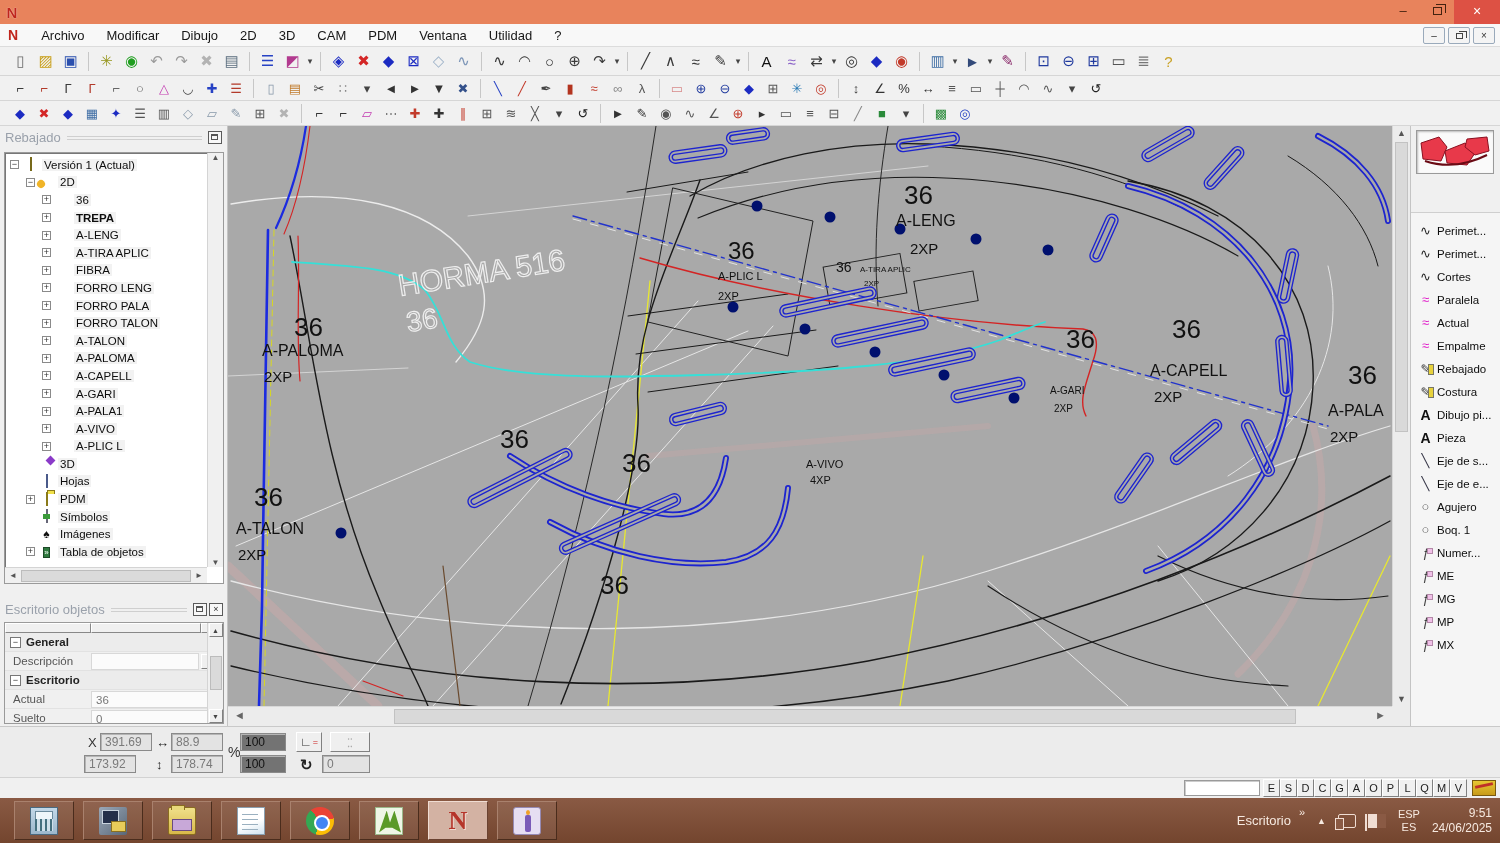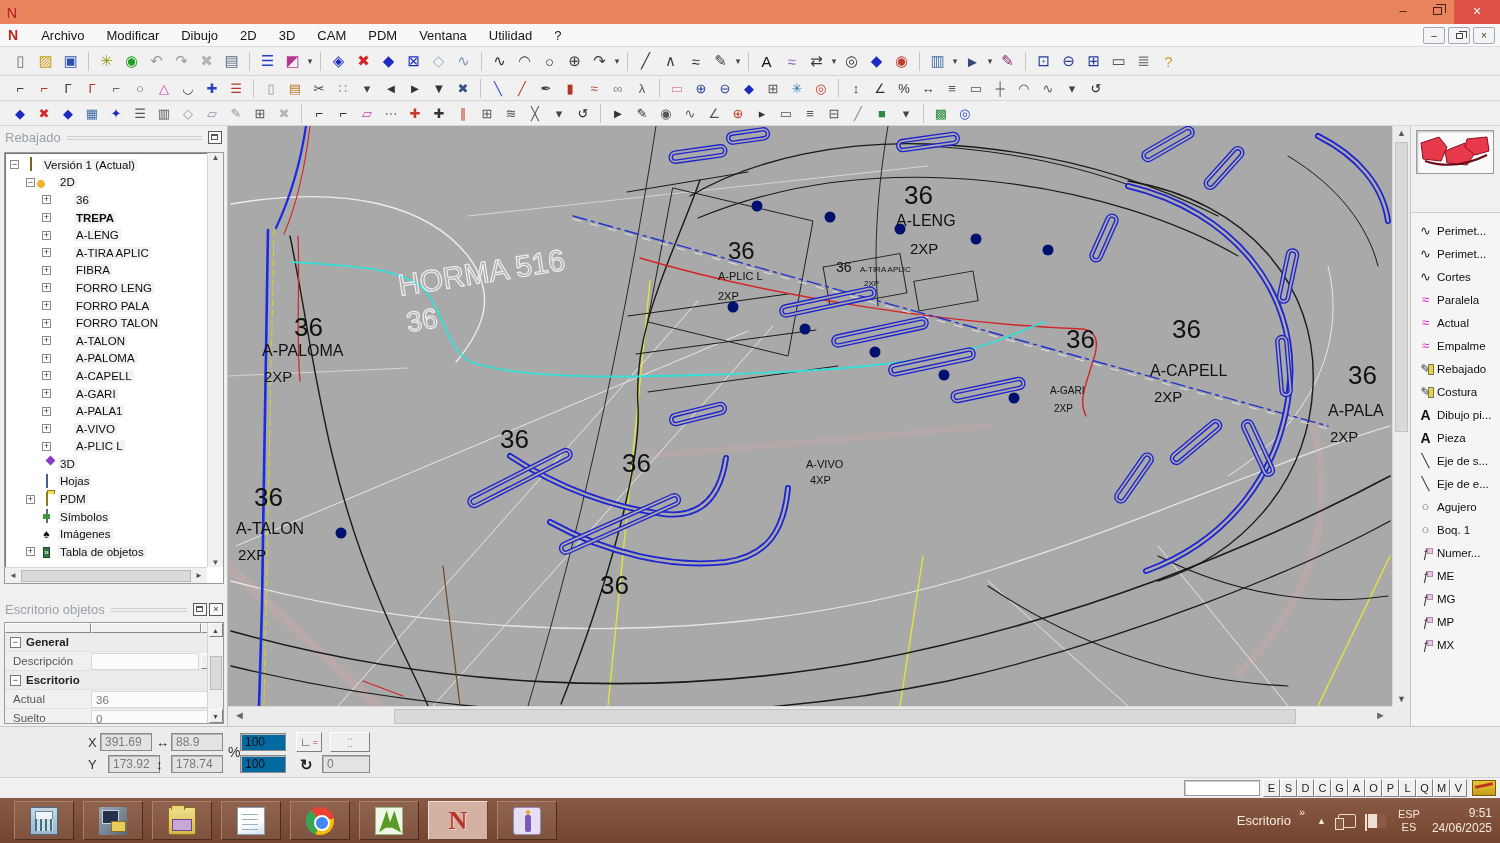--- a/index.html
+++ b/index.html
@@ -107,21 +107,21 @@
 .tic-pens::after{content:"";position:absolute;right:1px;top:2px;width:4px;height:9px;background:#e8d23c;border:1px solid #776}
 .tic-A{font-weight:bold;color:#111;font-size:14px}
 .tic-axis{color:#334}
 .tic-circle{color:#555}
 .tic-fcurve{font-style:italic;color:#444}
 .tic-fcurve::after{content:"";position:absolute;right:2px;top:3px;width:4px;height:4px;background:#f0c0e8;border:1px solid #b388a8}
 
 
 .coords{position:absolute;left:0;top:726px;width:1500px;height:51px;background:#ececec;border-top:1px solid #c9c9c9}
 .cfield{position:absolute;height:18px;background:#e3e3e3;border:1px solid #8a8a8a;box-shadow:inset 1px 1px 0 #b5b5b5;color:#7a7a7a;font-size:12px;padding:1px 4px;line-height:14px}
-.cfield.white{background:#0369a1;color:#111}
+.cfield.white{background:#737373;color:#111}
 .clabel{position:absolute;font-size:13px;color:#333}
 .cicon{position:absolute;font-size:13px;color:#222}
 .cbtn{position:absolute;height:20px;background:#efefef;border:1px solid;border-color:#fff #808080 #808080 #fff;display:flex;align-items:center;justify-content:center;font-size:12px;color:#333}
 .cbtn .red{color:#c22;font-size:9px;margin-left:1px}
 .cbtn.disabled{color:#aaa}
 
 
 .status{position:absolute;left:0;top:777px;width:1500px;height:21px;background:#f0f0f0;border-top:1px solid #d2d2d2}
 .status-box{position:absolute;left:1184px;top:2px;width:76px;height:16px;background:#fff;border:1px solid #9a9a9a;box-shadow:inset 1px 1px 0 #ccc}
 .letters{position:absolute;left:1263px;top:1px;display:flex}
@@ -799,21 +799,21 @@
   <span class="clabel" style="left:228px;top:17px;font-size:14px">%</span>
   <span class="cfield white" style="left:240px;top:6px;width:46px">100</span>
   <div class="cbtn" style="left:296px;top:5px;width:26px">
     <span>∟</span>
     <span class="red">=</span>
   </div>
   <div class="cbtn disabled" style="left:330px;top:5px;width:40px">
     <span>⁚⁚</span>
   </div>
   <span class="clabel" style="left:88px;top:30px">Y</span>
-  <span class="cfield" style="left:108px;top:28px;width:52px">173.92</span>
+  <span class="cfield" style="left:84px;top:28px;width:52px">173.92</span>
   <span class="cicon" style="left:156px;top:30px">↕</span>
   <span class="cfield" style="left:171px;top:28px;width:52px">178.74</span>
   <span class="cfield white" style="left:240px;top:28px;width:46px">100</span>
   <span class="cicon" style="left:300px;top:29px;font-size:15px;font-weight:bold">↻</span>
   <span class="cfield" style="left:322px;top:28px;width:48px">0</span>
 </div>
 
 <div class="status">
   <span class="status-box"></span>
   <div class="letters" id="letters">

